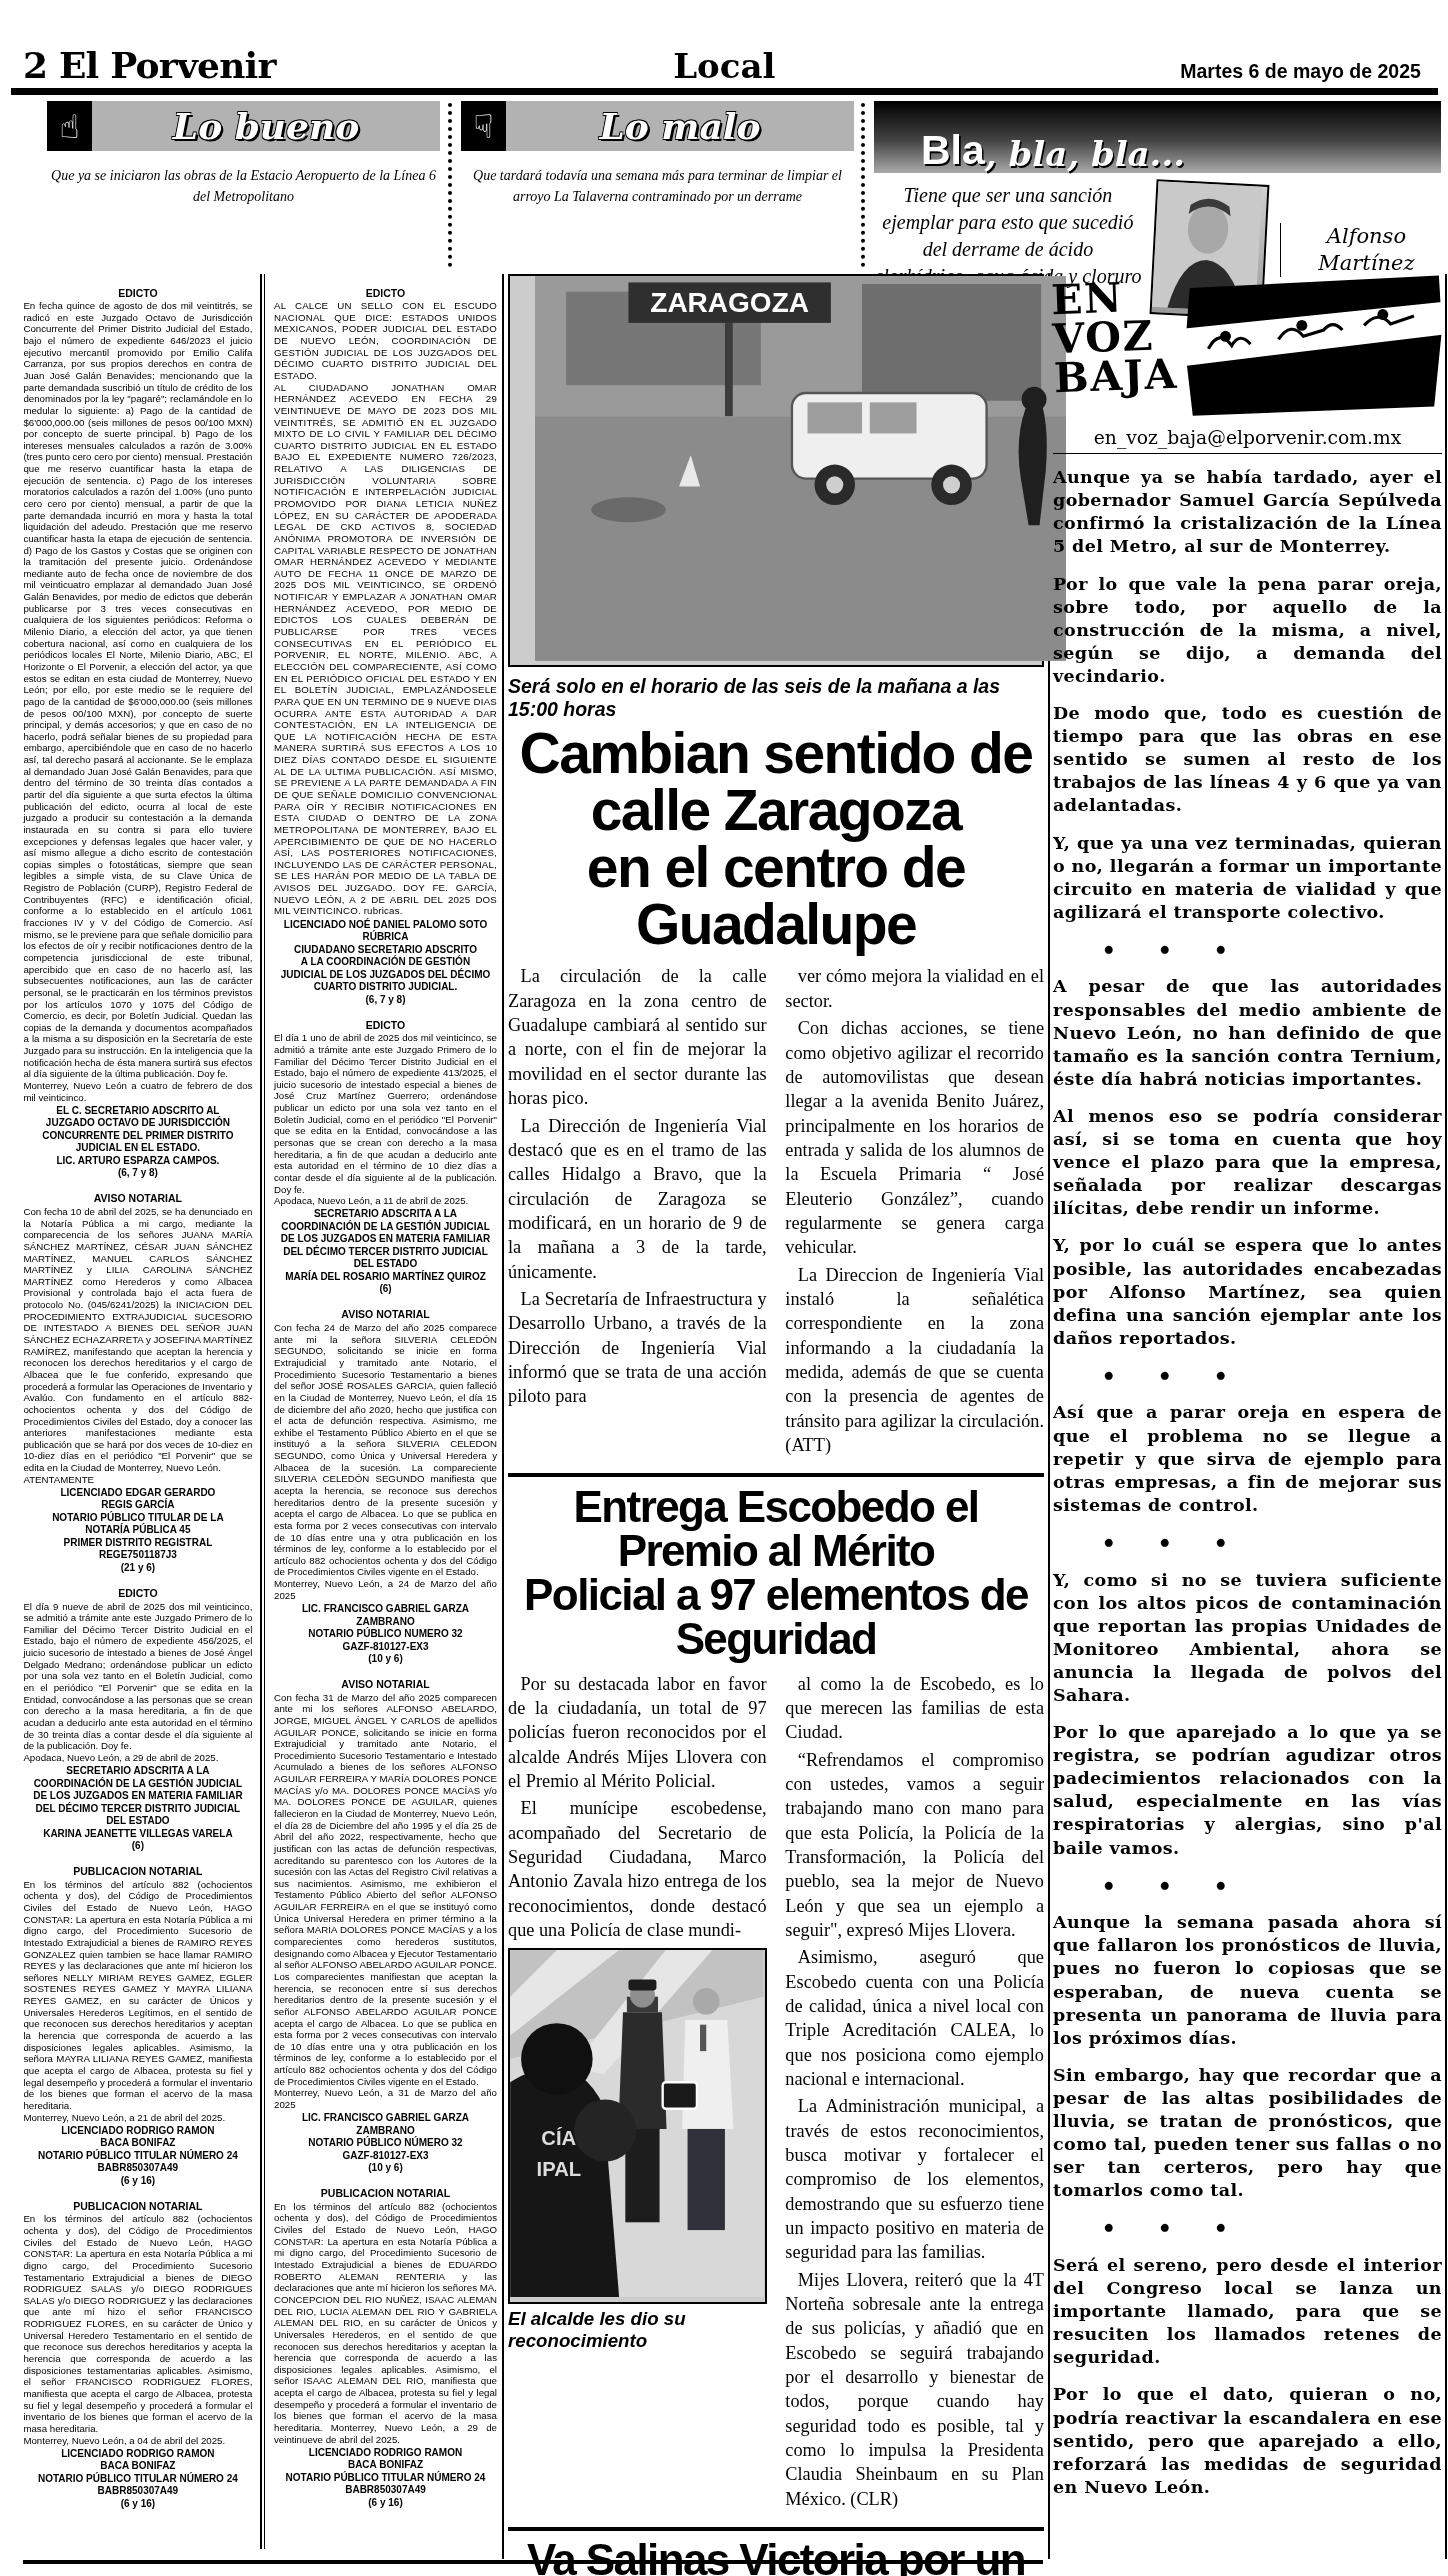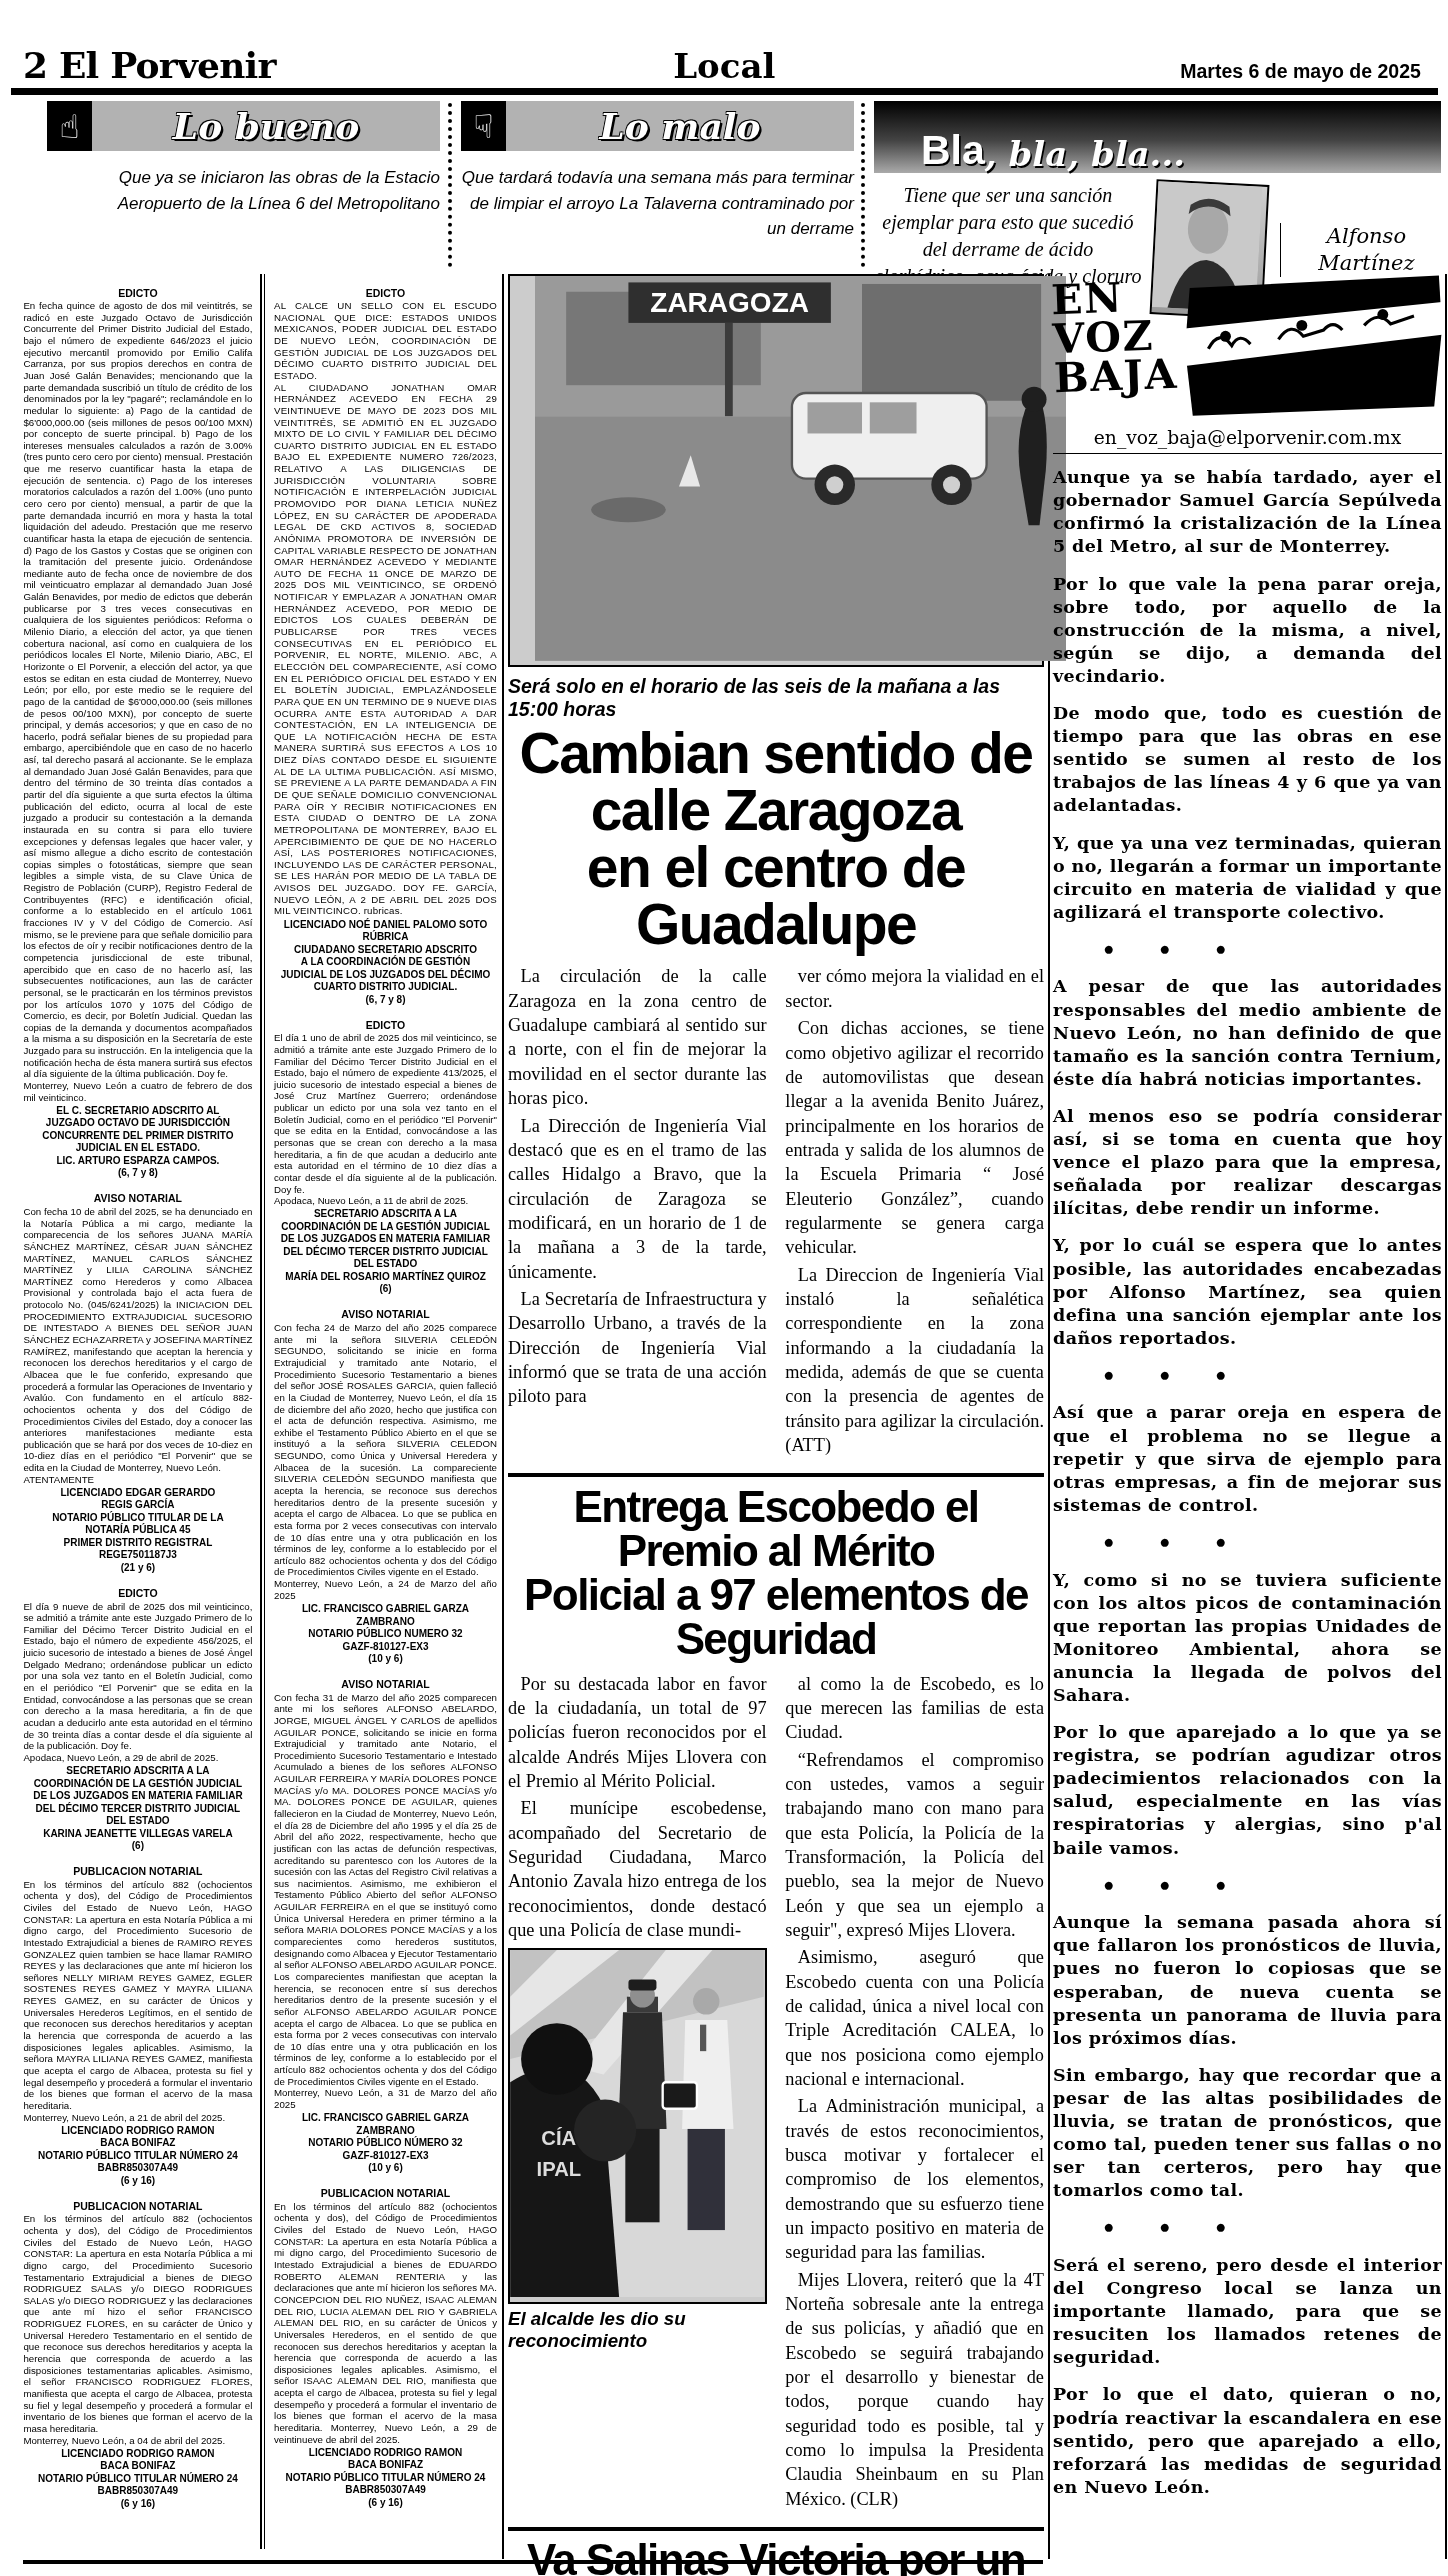--- a/index.html
+++ b/index.html
@@ -15,22 +15,22 @@
               font-weight:bold;font-size:19.5px;}
   .rule-top{position:absolute;top:88px;left:11px;right:11px;height:7px;background:#000;}
   
   .promo{position:absolute;top:101px;height:165px;}
   .promo-head{height:50px;background:#b2b2b2;display:flex;align-items:center;}
   .promo-ico{width:45px;height:50px;background:#000;color:#fff;display:flex;align-items:center;
              justify-content:center;font-size:33px;font-family:"DejaVu Sans",sans-serif;flex:0 0 45px;}
   .promo-title{flex:1;text-align:center;font-family:"DejaVu Serif",serif;font-style:italic;
              font-weight:bold;font-size:36px;color:#fff;
              text-shadow:2.3px 2.3px 0 #000,-0.8px -0.8px 0 #000,0.8px -0.8px 0 #000,-0.8px 0.8px 0 #000;}
-  .promo-text{margin-top:14px;font-style:italic;font-size:17px;line-height:1.5;text-align:right;
-             font-family:Liberation Sans, sans-serif;}
+  .promo-text{margin-top:14px;font-style:italic;font-size:14px;line-height:1.5;text-align:center;
+             font-family:Liberation Serif, serif;}
   .dotsep{position:absolute;top:103px;height:164px;width:0;border-left:4.7px dotted #000;}
   .bla-head{height:72px;background:linear-gradient(#000 0%,#444 55%,#aaa 100%);
             display:flex;align-items:flex-end;padding-left:47px;}
   .bla-big{font-family:"Liberation Sans",sans-serif;font-weight:900;font-size:41px;color:#fff;
            text-shadow:1.6px 1.6px 0 #000;line-height:1.1;}
   .bla-rest{font-family:"DejaVu Serif",serif;font-style:italic;font-weight:bold;font-size:34px;
            color:#fff;text-shadow:1.6px 1.6px 0 #000;line-height:1.1;}
   .bla-body{display:flex;margin-top:9.3px;}
   .bla-quote{width:327px;font-style:italic;font-size:20px;line-height:1.35;text-align:center;}
   .bla-photo{width:109px;height:131px;border:2.3px solid #000;transform:rotate(3deg);
@@ -266,21 +266,21 @@
         <path d="M630 170 q-14 40 -6 90 l10 60 14 0 8 -70 q4 -50 -4 -82 Z" fill="#1f1f1f"></path>
         <circle cx="641" cy="158" r="16" fill="#1f1f1f"></circle>
       </svg>
     </div>
     <div class="kicker">Será solo en el horario de las seis de la mañana a las 15:00 horas</div>
     <div class="headline h-xl">Cambian sentido de calle  Zaragoza
 en el centro de Guadalupe</div>
     <div class="cols2 art">
       <div class="ncol">
         <p>La circulación de la calle Zaragoza en la zona centro de Guadalupe cambiará al sentido sur a norte, con el fin de mejorar la movilidad en el sector durante las horas pico.</p>
-        <p>La Dirección de Ingeniería Vial destacó que es en el tramo de las calles Hidalgo a Bravo, que la circulación de Zaragoza se modificará, en un horario de 1 de la mañana a 3 de la tarde, únicamente.</p>
+        <p>La Dirección de Ingeniería Vial destacó que es en el tramo de las calles Hidalgo a Bravo, que la circulación de Zaragoza se modificará, en un horario de 9 de la mañana a 3 de la tarde, únicamente.</p>
         <p>La Secretaría de Infraestructura y Desarrollo Urbano, a través de la Dirección de Ingeniería Vial informó que se trata de una acción piloto para</p>
       </div>
       <div class="ncol">
         <p>ver cómo mejora la vialidad en el sector.</p>
         <p>Con dichas acciones, se tiene como objetivo agilizar el recorrido de automovilistas que desean llegar a la avenida Benito Juárez, principalmente en los horarios de entrada y salida de los alumnos de la Escuela Primaria “ José Eleuterio González”, cuando regularmente se genera carga vehicular.</p>
         <p>La Direccion de Ingeniería Vial instaló la señalética correspondiente en la zona informando a la ciudadanía la medida, además de que se cuenta con la presencia de agentes de tránsito para agilizar la circulación.(ATT)</p>
       </div>
     </div>
 
     <div class="hrule"></div>

